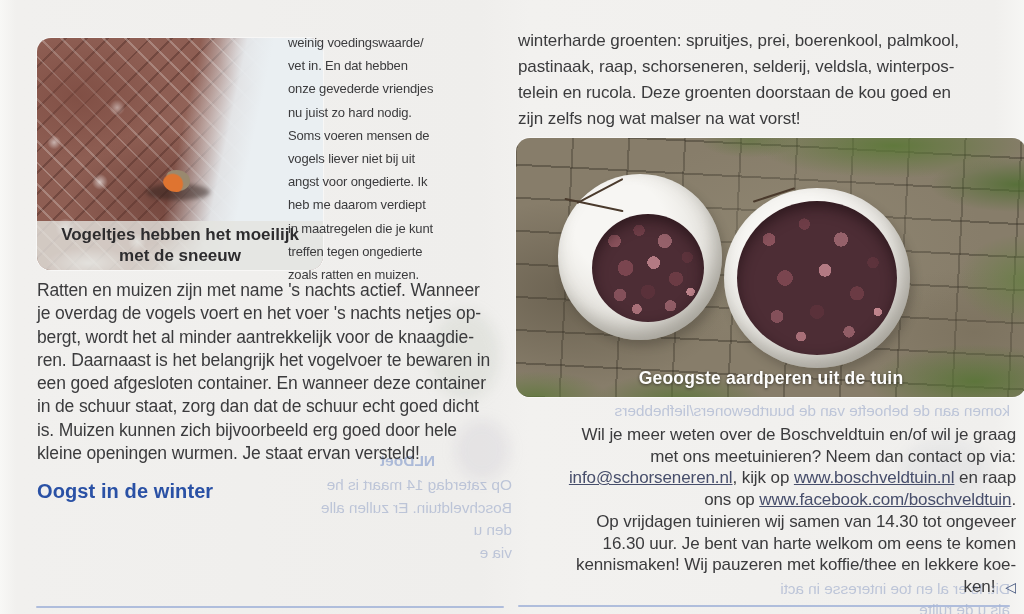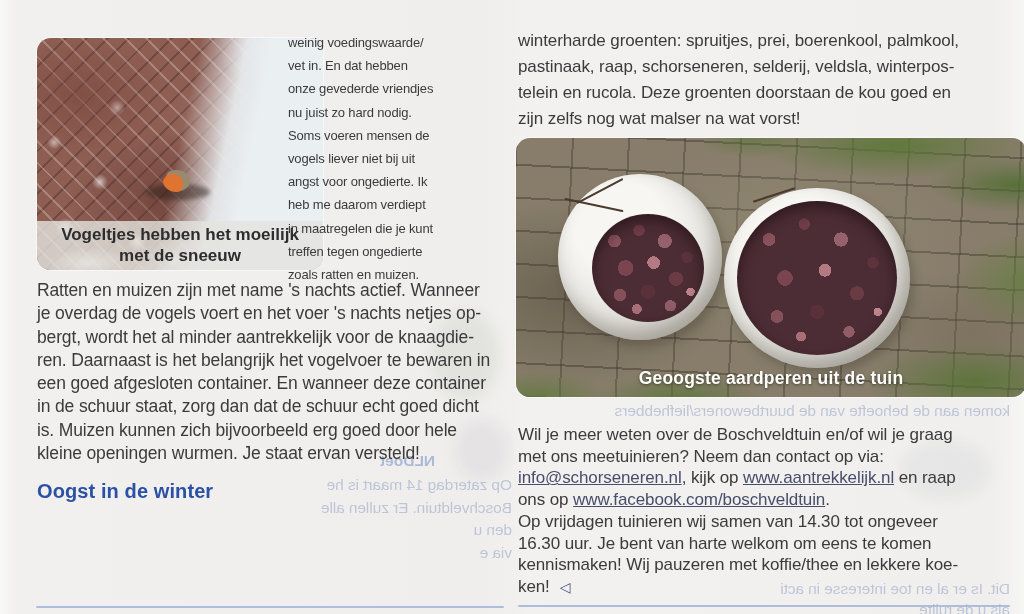--- a/index.html
+++ b/index.html
@@ -10,21 +10,21 @@
       linear-gradient(90deg,#f8f8f6 0px,#f1f0ee 16px,#efeeec 480px,#f2f1ef 530px,#f0efed 995px,#f6f6f4 1024px),
       #f1f0ee;
   }
   .abs{position:absolute;}
   .textblock{white-space:pre-line;}
   .mid-col{left:288px;top:31px;width:222px;font-size:13px;line-height:23.2px;letter-spacing:-0.15px;}
   .para1{left:37px;top:279px;width:480px;font-size:17.5px;line-height:23.3px;letter-spacing:-0.15px;}
   .heading2{left:37px;top:480px;font-size:20px;font-weight:bold;color:#2a51a5;letter-spacing:.1px;}
   .para2{left:37px;top:506px;width:482px;font-size:17.5px;line-height:25.6px;letter-spacing:-0.15px;}
   .para3{left:518px;top:28px;width:498px;font-size:17px;line-height:26px;letter-spacing:-0.1px;}
-  .contact{left:518px;top:424px;width:498px;font-size:17px;letter-spacing:-0.1px;}
+  .contact{left:518px;top:424px;width:498px;font-size:17px;letter-spacing:-0.1px;text-align:right;}
   .contact .cline{line-height:21.7px;}
   .link{color:#474e6b;text-decoration:underline;}
   .end-marker{color:#44567e;font-size:14px;margin-left:10px;}
   .rule{position:absolute;height:2px;background:#a3b4d8;opacity:.85;border-radius:1px;}
   .rule-left{left:36px;top:606px;width:468px;}
   .rule-right{left:518px;top:605px;width:492px;}
 
   
   .ghost{position:absolute;transform:scaleX(-1);color:#8b9cc4;opacity:.5;filter:blur(.4px);
          white-space:pre-line;letter-spacing:-0.1px;}
@@ -180,21 +180,21 @@
     </div>
     <div class="stick stick1"></div>
     <div class="stick stick2"></div>
     <div class="stick stick3"></div>
     <div class="p2-caption">Geoogste aardperen uit de tuin</div>
   </div>
 
   <div class="abs contact">
     <div class="cline">Wil je meer weten over de Boschveldtuin en/of wil je graag</div>
     <div class="cline">met ons meetuinieren? Neem dan contact op via:</div>
-    <div class="cline"><a class="link" href="#">info@schorseneren.nl</a><span>, kijk op </span><a class="link" href="#">www.aantrekkelijk.nl</a><span> en raap</span></div>
+    <div class="cline"><a class="link" href="#">info@schorseneren.nl</a><span>, kijk op </span><a class="link" href="#">www.boschveldtuin.nl</a><span> en raap</span></div>
     <div class="cline"><span>ons op </span><a class="link" href="#">www.facebook.com/boschveldtuin</a><span>.</span></div>
     <div class="cline">Op vrijdagen tuinieren wij samen van 14.30 tot ongeveer</div>
     <div class="cline">16.30 uur. Je bent van harte welkom om eens te komen</div>
     <div class="cline">kennismaken! Wij pauzeren met koffie/thee en lekkere koe-</div>
     <div class="cline"><span>ken!</span><span class="end-marker">◁</span></div>
   </div>
 
   <div class="rule rule-left"></div>
   <div class="rule rule-right"></div>
 

